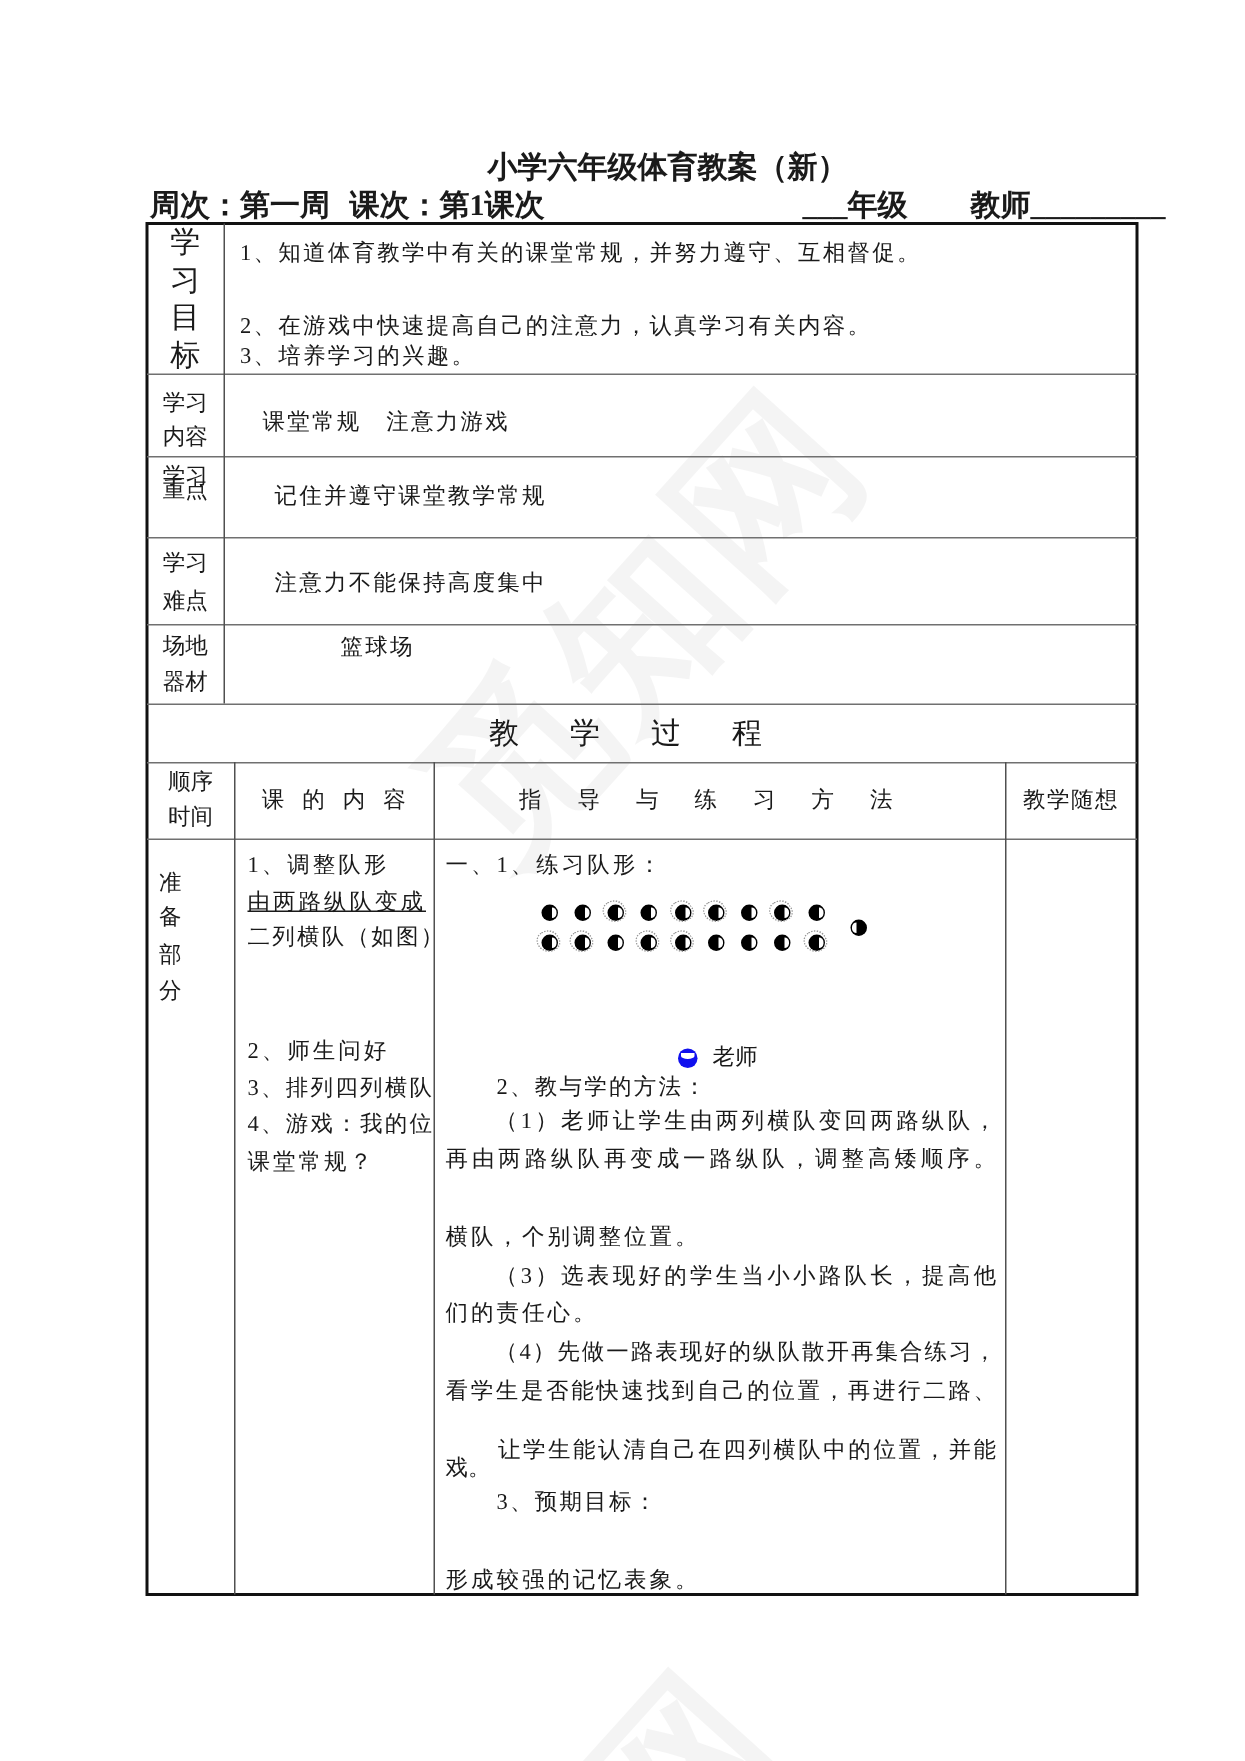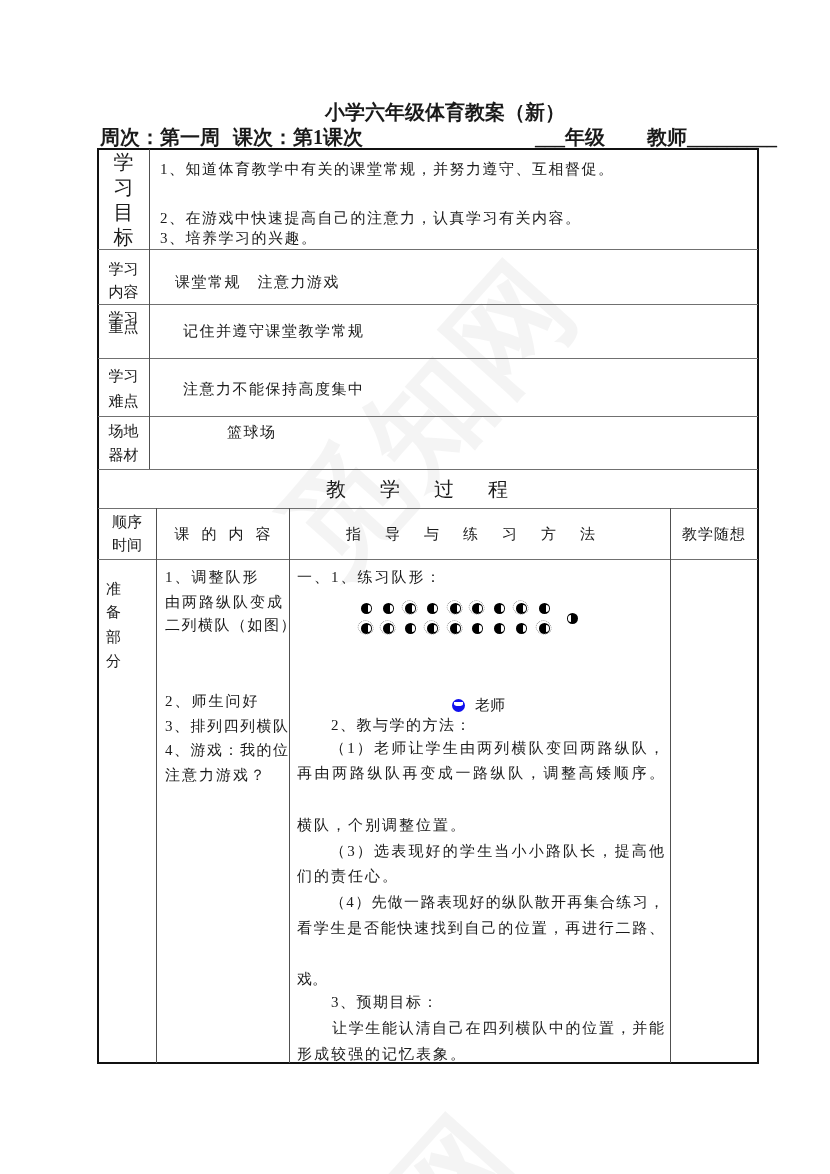--- a/index.html
+++ b/index.html
@@ -115,43 +115,43 @@
   <div class="abs t15 center" style="left:670px; width:88px; top:526px; letter-spacing:1px;">教学随想</div>
 
   <div>
     <div class="abs t15" style="left:106px; top:581px;">准</div>
     <div class="abs t15" style="left:106px; top:604px;">备</div>
     <div class="abs t15" style="left:106px; top:629px;">部</div>
     <div class="abs t15" style="left:106px; top:653px;">分</div>
   </div>
 
   <div class="abs t15 ls2" style="left:165px; top:569px;">1、调整队形</div>
-  <div class="abs t15 ls2" style="left:165px; top:594px;">由两路纵队变成</div>
+  <div class="abs t15 ls2" style="left:165px; top:594px;text-decoration:underline;">由两路纵队变成</div>
   <div class="abs t15 ls1" style="left:165px; top:617px;">二列横队（如图）</div>
   <div class="abs t15 ls2" style="left:165px; top:693px;">2、师生问好</div>
   <div class="abs t15 ls1" style="left:165px; top:718px;">3、排列四列横队</div>
   <div class="abs t15 ls1" style="left:165px; top:742px;">4、游戏：我的位</div>
-  <div class="abs t15 ls2" style="left:165px; top:767px;">注意力游戏？</div>
+  <div class="abs t15 ls2" style="left:165px; top:767px;">课堂常规？</div>
 
   <div class="abs t15 ls2" style="left:297px; top:569px;">一、1、练习队形：</div>
   <div id="formation"></div>
   <div class="teacher-icon" style="left:452px; top:699px;"></div>
   <div class="abs t15" style="left:475px; top:697px;">老师</div>
 
   <div class="abs t15 ls1" style="left:331px; top:717px;">2、教与学的方法：</div>
   <div class="abs t15 just" style="left:330px; width:334px; top:740px;">（1）老师让学生由两列横队变回两路纵队，</div>
   <div class="abs t15 just" style="left:297px; width:367px; top:765px;">再由两路纵队再变成一路纵队，调整高矮顺序。</div>
   <div class="abs t15 ls2" style="left:297px; top:817px;">横队，个别调整位置。</div>
   <div class="abs t15 just" style="left:330px; width:334px; top:843px;">（3）选表现好的学生当小小路队长，提高他</div>
   <div class="abs t15 ls2" style="left:297px; top:868px;">们的责任心。</div>
   <div class="abs t15 just" style="left:330px; width:334px; top:894px;">（4）先做一路表现好的纵队散开再集合练习，</div>
   <div class="abs t15 just" style="left:297px; width:367px; top:920px;">看学生是否能快速找到自己的位置，再进行二路、</div>
   <div class="abs t15" style="left:297px; top:971px;">戏。</div>
   <div class="abs t15 ls1" style="left:331px; top:994px;">3、预期目标：</div>
-  <div class="abs t15 just" style="left:332px; width:332px; top:1020px;">让学生能认清自己在四列横队中的位置，并能</div>
+  <div class="abs t15 just" style="left:332px; width:332px; top:960px;font-family:Liberation Mono, monospace;">让学生能认清自己在四列横队中的位置，并能</div>
   <div class="abs t15 ls2" style="left:297px; top:1046px;">形成较强的记忆表象。</div>
 
   <div class="abs t15" style="left:676px; top:569px;"></div>
 <span class="dot" style="left: 360.5px; top: 602.5px;"></span>
     <span class="dot" style="left: 382.75px; top: 602.5px;"></span>
     <span class="dot marked" style="left: 405px; top: 602.5px;"></span>
     <span class="dot" style="left: 427.25px; top: 602.5px;"></span>
     <span class="dot marked" style="left: 449.5px; top: 602.5px;"></span>
     <span class="dot marked" style="left: 471.75px; top: 602.5px;"></span>
     <span class="dot" style="left: 494px; top: 602.5px;"></span>

